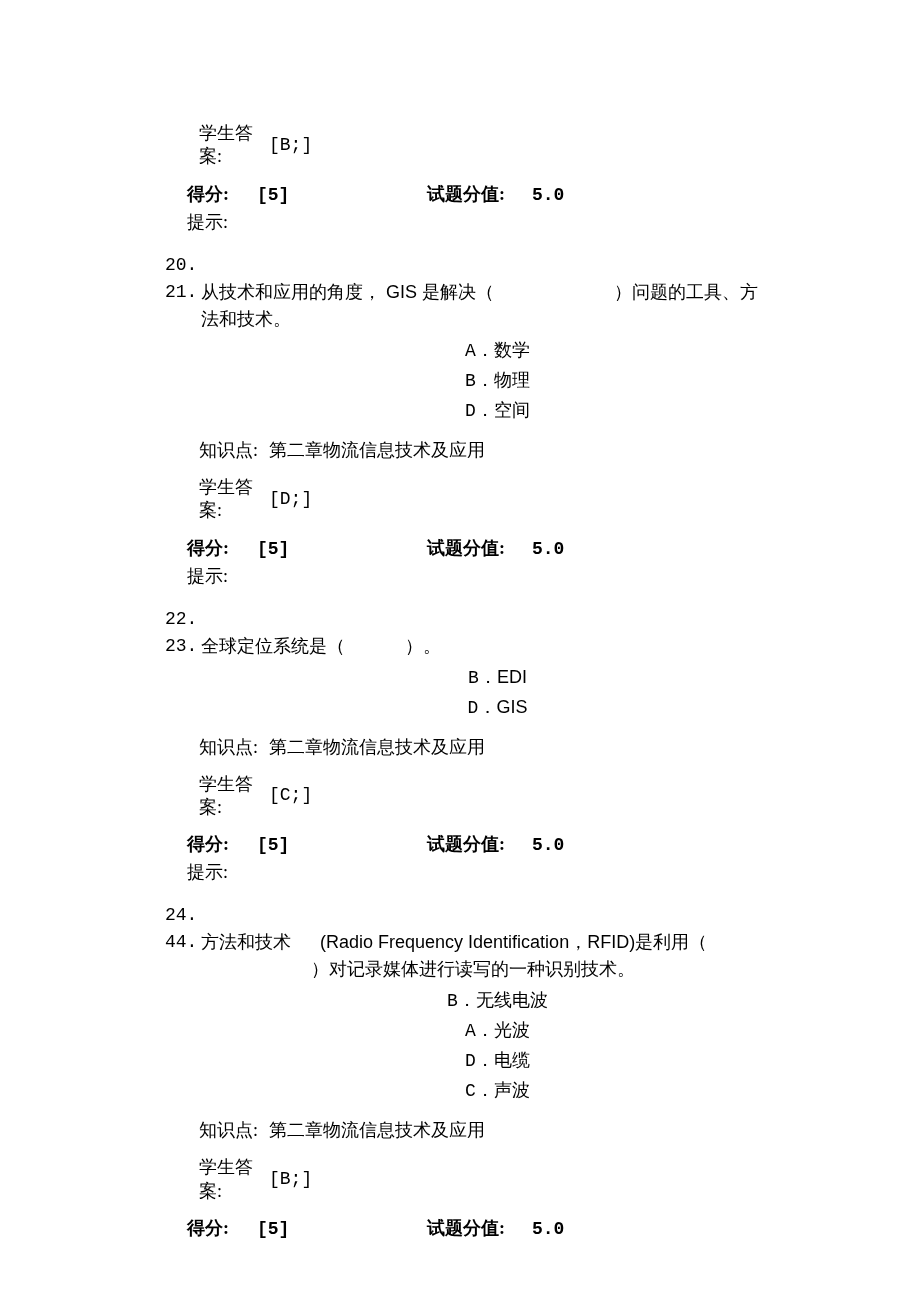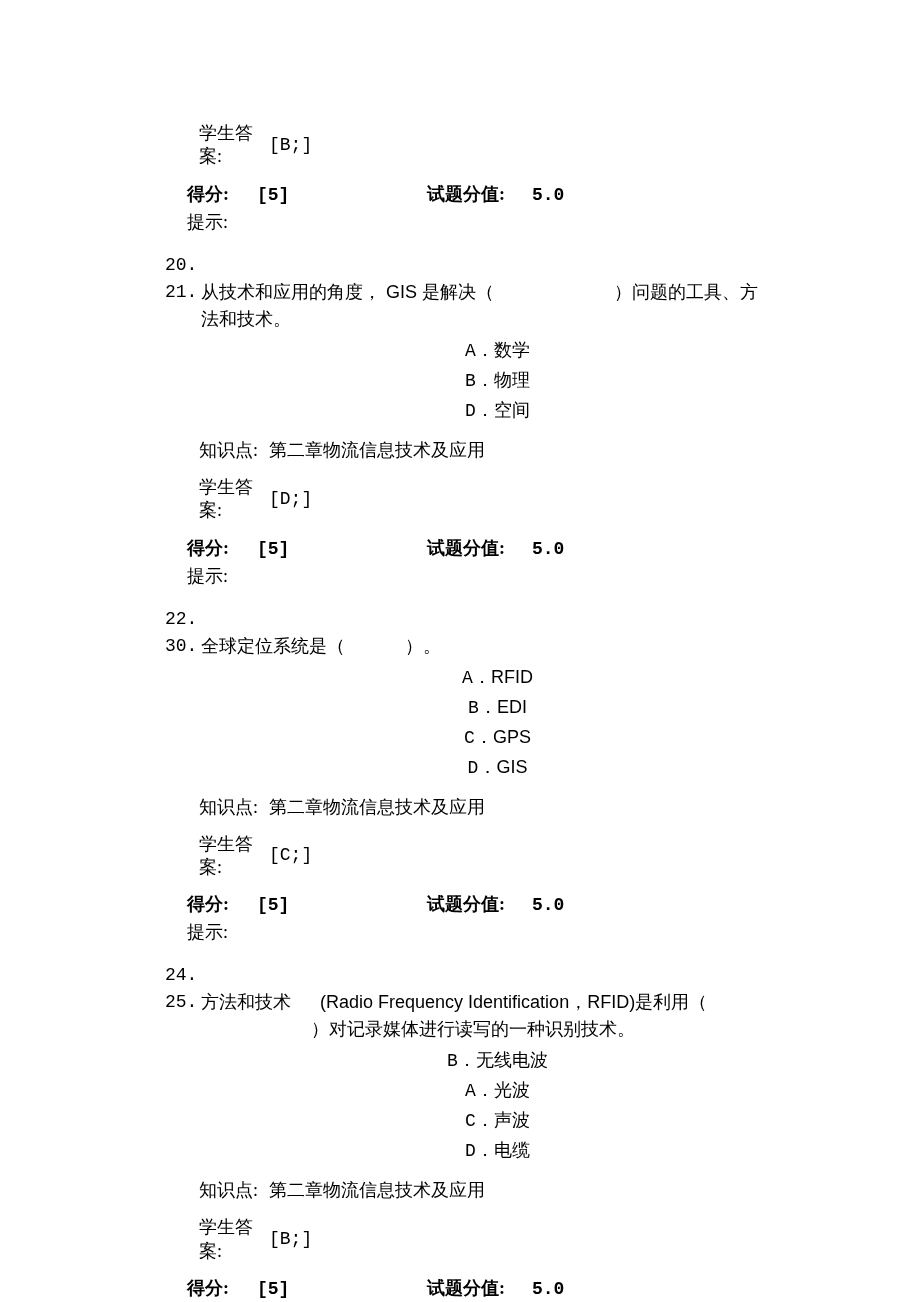--- a/index.html
+++ b/index.html
@@ -123,29 +123,27 @@
       <div class="score-val">[5]</div>
       <div class="score-pts-label">试题分值:</div>
       <div class="score-pts-val">5.0</div>
     </div>
     <div>提示:</div>
   </div>
 
   <div class="qnum">22.</div>
 
   <div class="question">
-    <span class="num">30.</span>
+    <span class="num">23.</span>
     <span class="text">
       <span>全球定位系统是（</span><span class="gap" style="width:60px;"></span><span>）。</span>
     </span>
   </div>
   <div class="options">
-    <div class="option"><span class="letter">A．</span><span class="mono">RFID</span></div>
     <div class="option"><span class="letter">B．</span><span class="mono">EDI</span></div>
-    <div class="option"><span class="letter">C．</span><span class="mono">GPS</span></div>
     <div class="option"><span class="letter">D．</span><span class="mono">GIS</span></div>
   </div>
   <div class="meta-block">
     <div class="meta-row">
       <div class="meta-label">知识点:</div>
       <div>第二章物流信息技术及应用</div>
     </div>
     <div class="meta-row">
       <div class="meta-label-2line">学生答案:</div>
       <div class="meta-value" style="align-self:center;">[C;]</div>
@@ -155,30 +153,30 @@
       <div class="score-val">[5]</div>
       <div class="score-pts-label">试题分值:</div>
       <div class="score-pts-val">5.0</div>
     </div>
     <div>提示:</div>
   </div>
 
   <div class="qnum">24.</div>
 
   <div class="question">
-    <span class="num">25.</span>
+    <span class="num">44.</span>
     <span class="text">
       <span>方法和技术</span><span class="gap" style="width:24px;"></span><span class="mono"> (Radio Frequency Identification，RFID)是利用（</span><span class="gap" style="width:110px;"></span><span>）对记录媒体进行读写的一种识别技术。</span>
     </span>
   </div>
   <div class="options">
     <div class="option"><span class="letter">B．</span><span>无线电波</span></div>
     <div class="option"><span class="letter">A．</span><span>光波</span></div>
+    <div class="option"><span class="letter">D．</span><span>电缆</span></div>
     <div class="option"><span class="letter">C．</span><span>声波</span></div>
-    <div class="option"><span class="letter">D．</span><span>电缆</span></div>
   </div>
   <div class="meta-block">
     <div class="meta-row">
       <div class="meta-label">知识点:</div>
       <div>第二章物流信息技术及应用</div>
     </div>
     <div class="meta-row">
       <div class="meta-label-2line">学生答案:</div>
       <div class="meta-value" style="align-self:center;">[B;]</div>
     </div>

